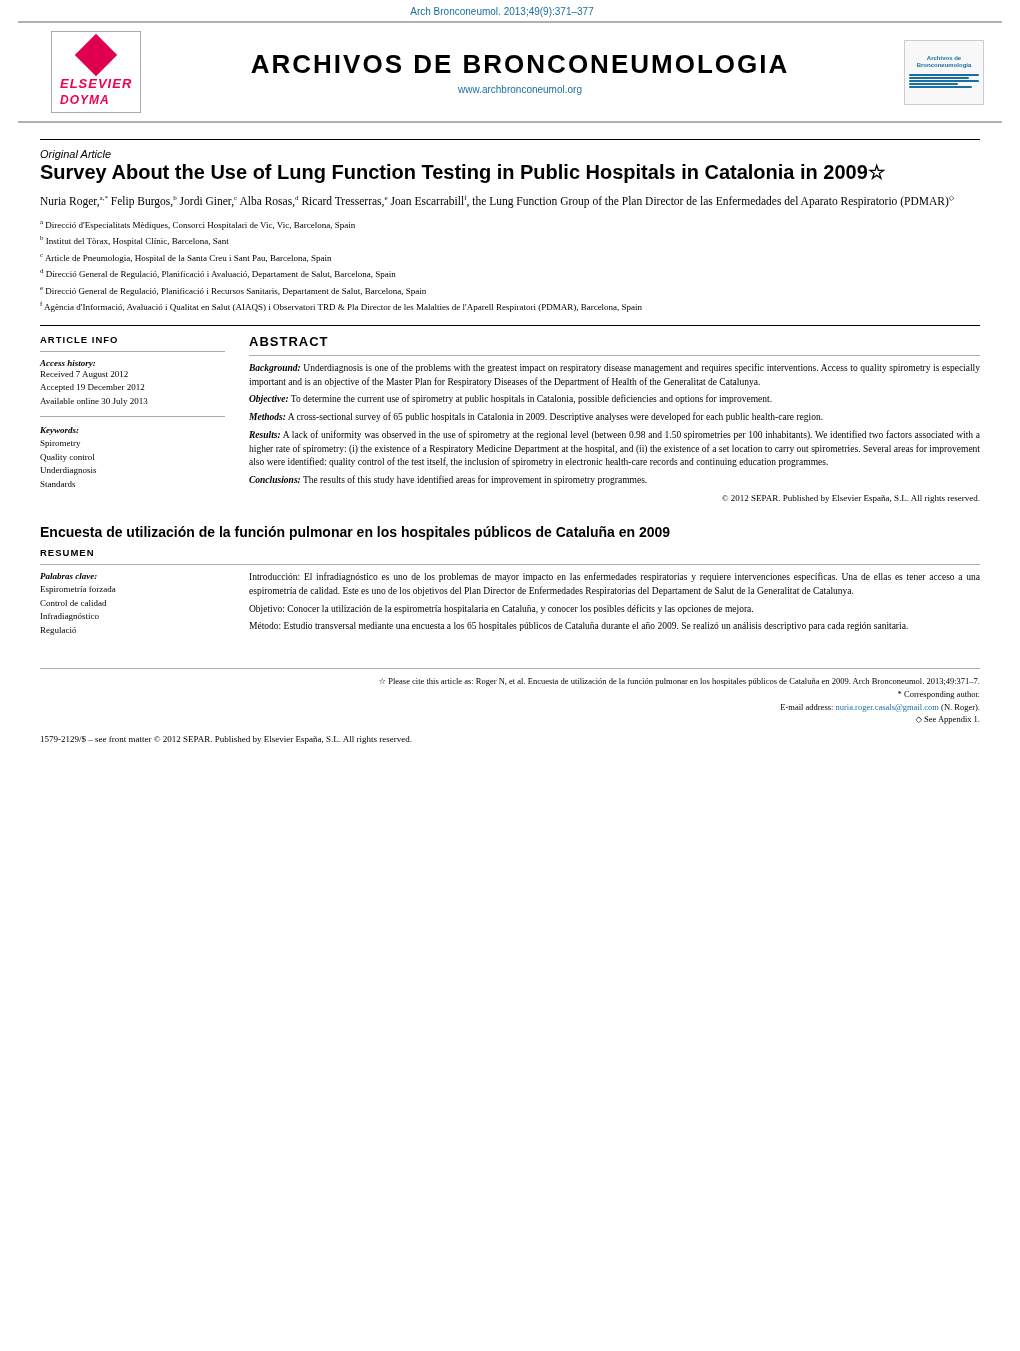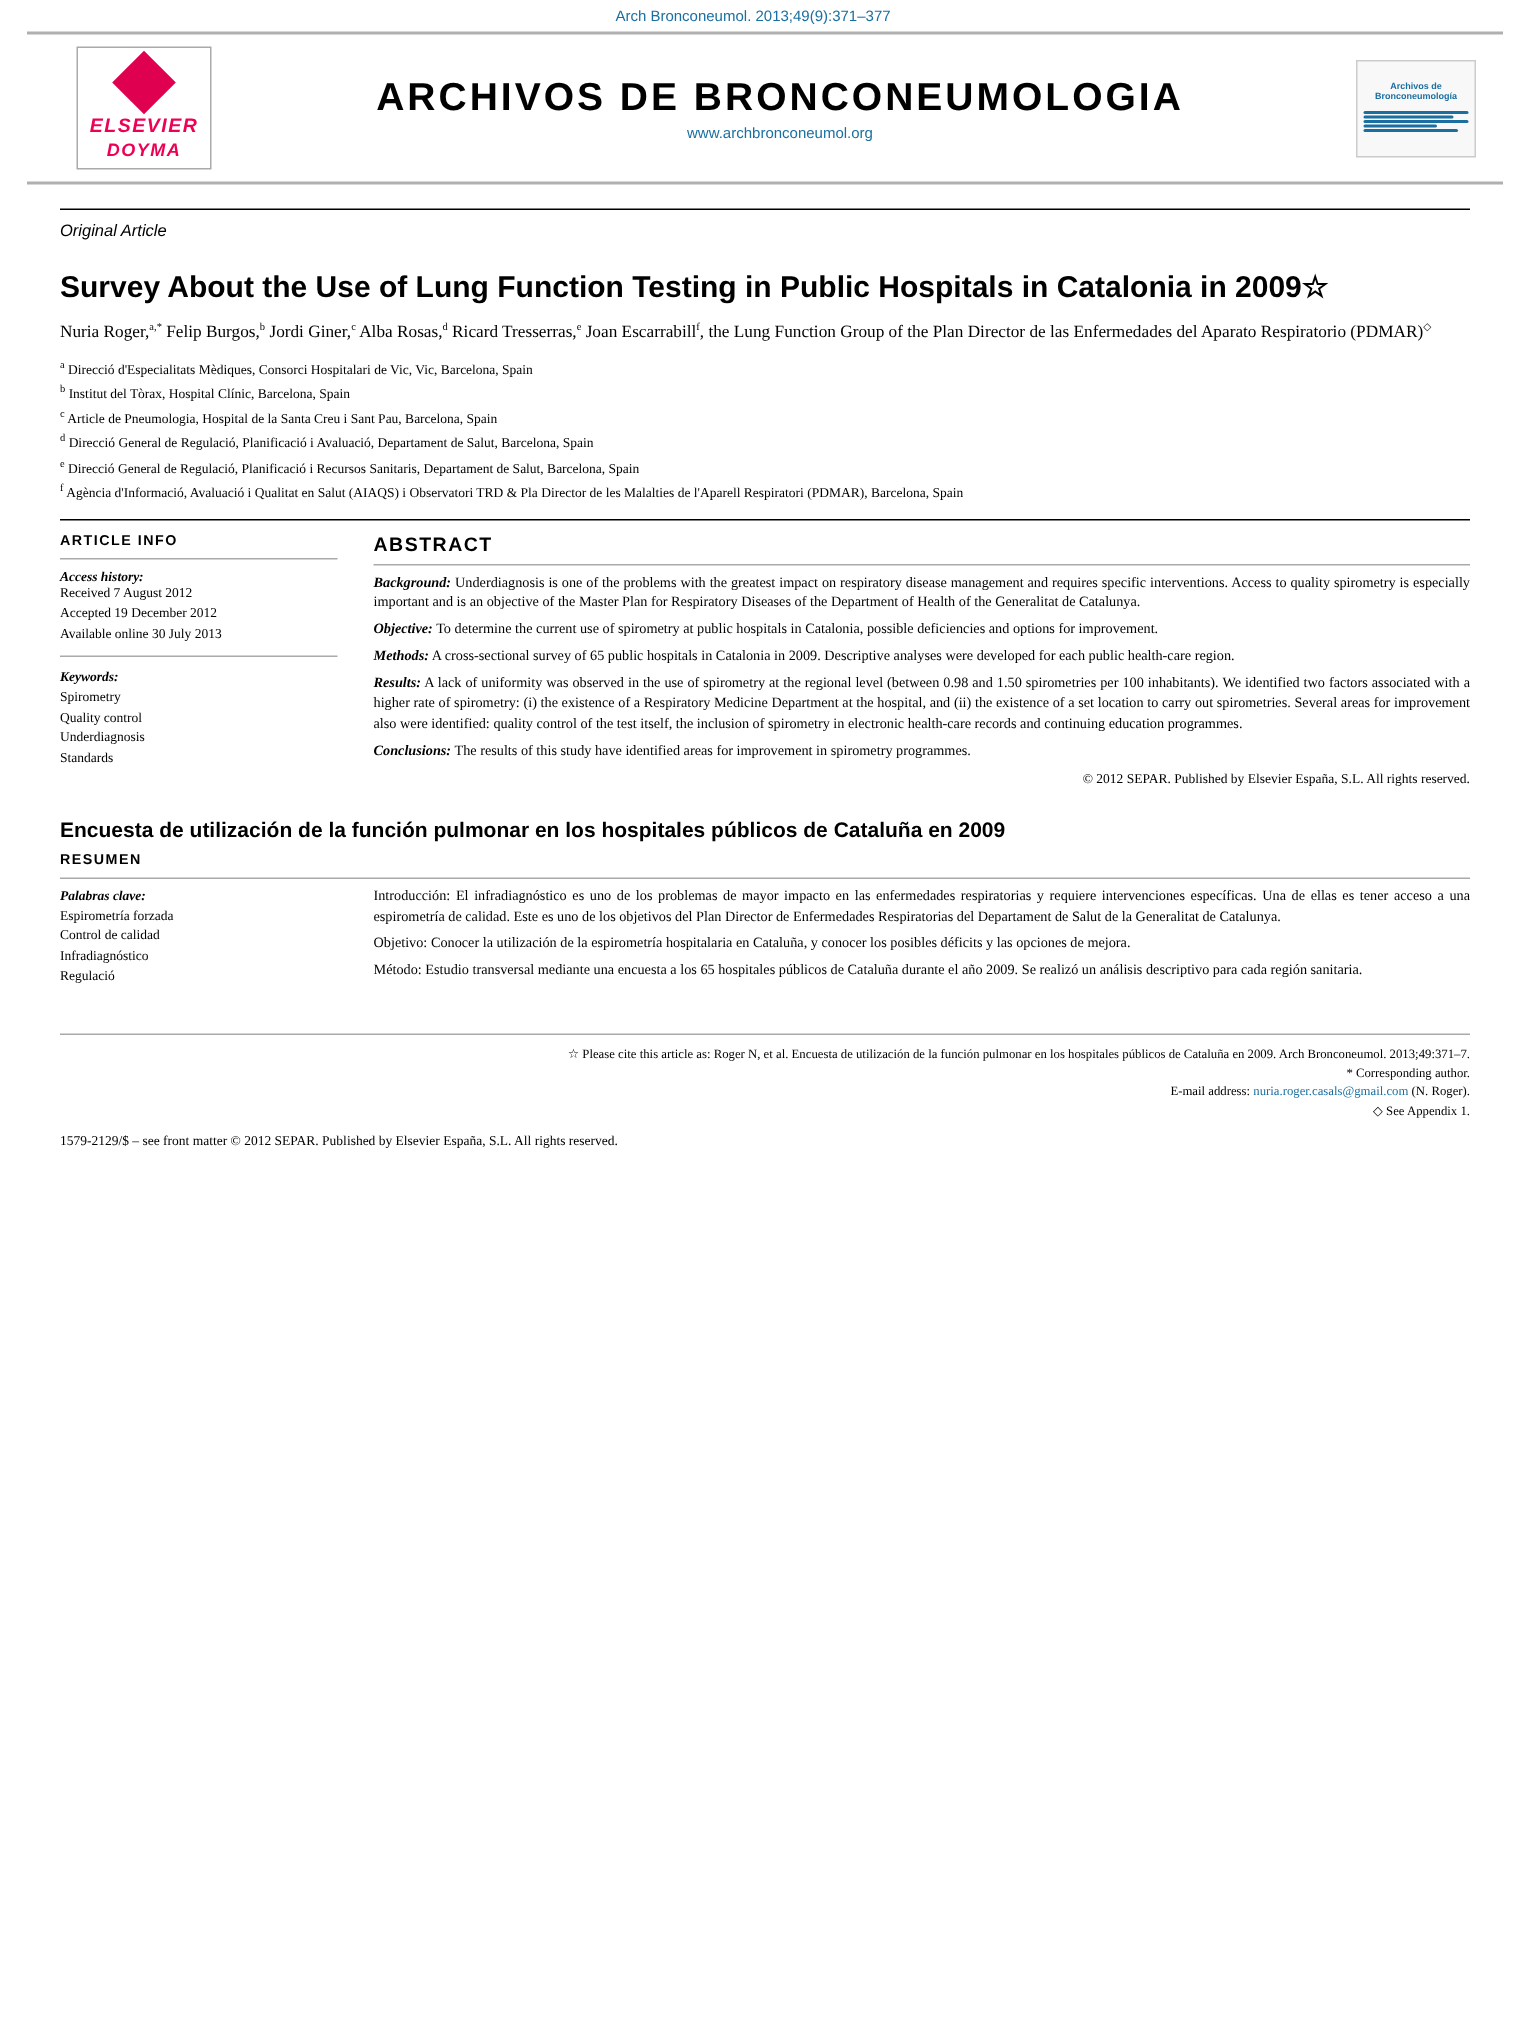--- a/index.html
+++ b/index.html
@@ -38,21 +38,20 @@
       display: flex;
       flex-direction: column;
       align-items: center;
       width: 120px;
     }
     .elsevier-box {
       border: 1px solid #aaa;
       padding: 4px 8px;
       display: flex;
       flex-direction: column;
-      align-items: center;
       font-size: 10px;
       color: #e05;
       font-style: italic;
       font-family: Arial, sans-serif;
       letter-spacing: 1px;
       line-height: 1.3;
       width: 90px;
     }
     .elsevier-box .els { font-size: 13px; font-weight: bold; color: #e05; font-style: italic; }
     .elsevier-box .doyma { font-size: 12px; font-weight: bold; color: #e05; font-style: italic; }
@@ -111,21 +110,21 @@
       margin: 1px 0;
       border-radius: 1px;
     }
     .content-area {
       padding: 8px 40px 0 40px;
     }
     .section-label {
       font-family: Arial, sans-serif;
       font-size: 11px;
       font-style: italic;
-      margin-bottom: 20px;
+      margin-bottom: 0;
       color: #000;
     }
     .article-title {
       font-family: Arial, sans-serif;
       font-size: 20px;
       font-weight: bold;
       line-height: 1.25;
       margin-bottom: 8px;
       color: #000;
     }
@@ -323,21 +322,21 @@
     <div class="section-label">Original Article</div>
 
     <div class="article-title">Survey About the Use of Lung Function Testing in Public Hospitals in Catalonia in 2009☆</div>
 
     <div class="authors">
       Nuria Roger,<sup>a,</sup><sup>*</sup> Felip Burgos,<sup>b</sup> Jordi Giner,<sup>c</sup> Alba Rosas,<sup>d</sup> Ricard Tresserras,<sup>e</sup> Joan Escarrabill<sup>f</sup>, the Lung Function Group of the Plan Director de las Enfermedades del Aparato Respiratorio (PDMAR)<sup>◇</sup>
     </div>
 
     <div class="affiliations">
       <p><sup>a</sup> <span>Direcció d'Especialitats Mèdiques, Consorci Hospitalari de Vic, Vic, Barcelona, Spain</span></p>
-      <p><sup>b</sup> <span>Institut del Tòrax, Hospital Clínic, Barcelona, Spain</span></p>
+      <p><sup>b</sup> <span>Institut del Tòrax, Hospital Clínic, Barcelona, Sant</span></p>
       <p><sup>c</sup> <span>Article de Pneumologia, Hospital de la Santa Creu i Sant Pau, Barcelona, Spain</span></p>
       <p><sup>d</sup> <span>Direcció General de Regulació, Planificació i Avaluació, Departament de Salut, Barcelona, Spain</span></p>
       <p><sup>e</sup> <span>Direcció General de Regulació, Planificació i Recursos Sanitaris, Departament de Salut, Barcelona, Spain</span></p>
       <p><sup>f</sup> <span>Agència d'Informació, Avaluació i Qualitat en Salut (AIAQS) i Observatori TRD &amp; Pla Director de les Malalties de l'Aparell Respiratori (PDMAR), Barcelona, Spain</span></p>
     </div>
 
     <hr class="section-hr">
 
     <div class="two-col">
 

